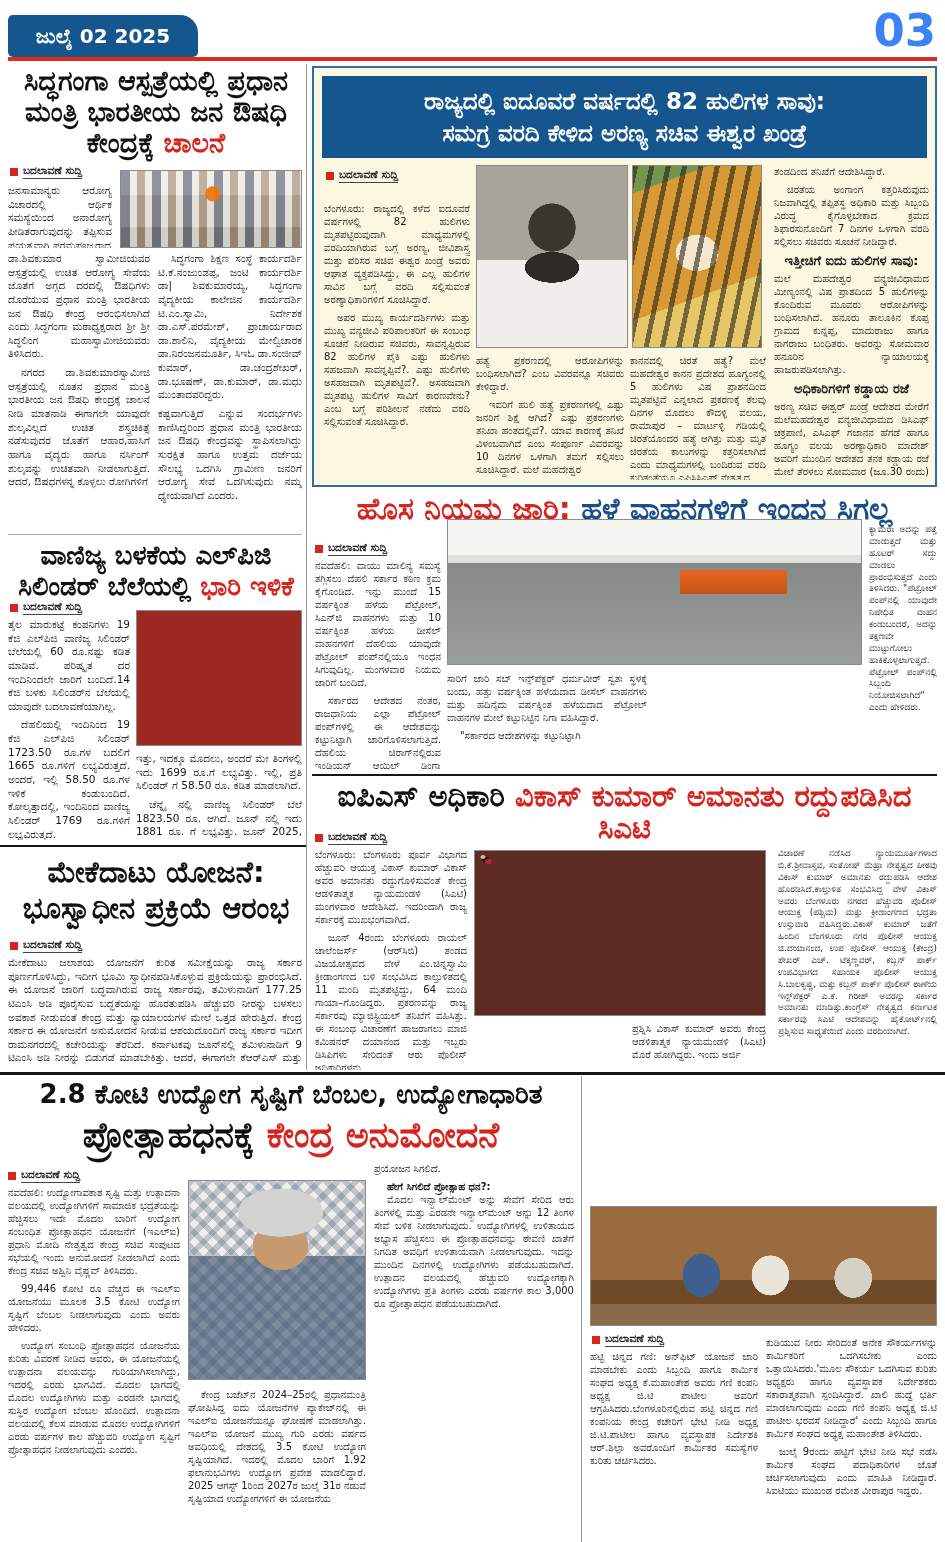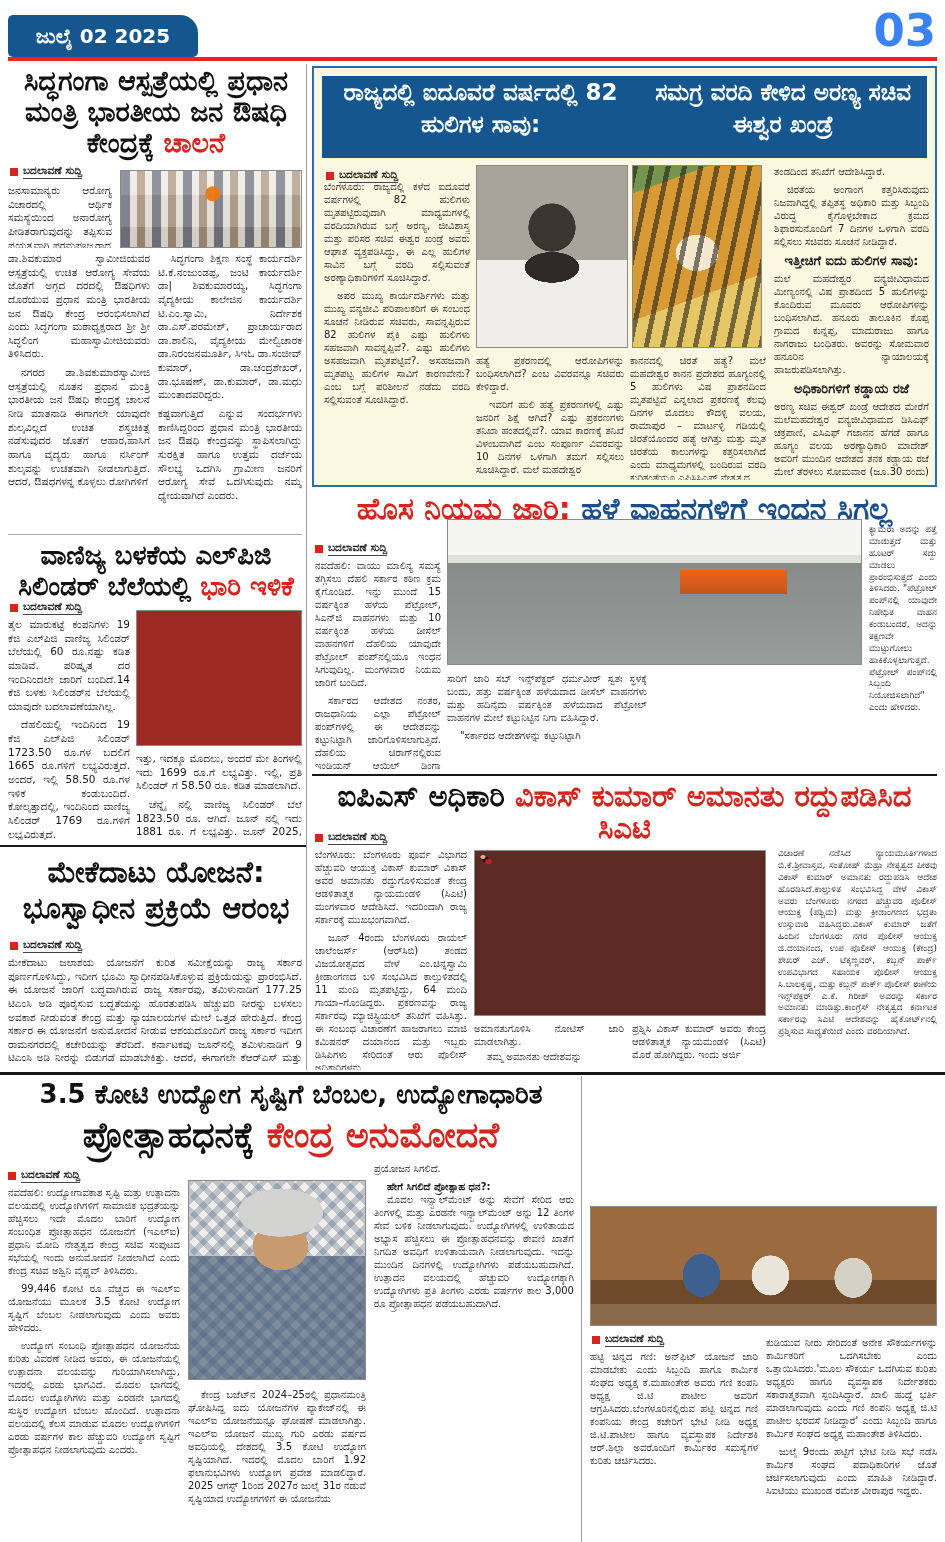--- a/index.html
+++ b/index.html
@@ -71,21 +71,21 @@
     linear-gradient(#efeeec 0 38%,#7f8c9d 38% 100%)}
   .ph-office{background-color:#96683d;background-image:
     radial-gradient(ellipse 9% 30% at 32% 58%,#3e608e 60%,transparent 61%),
     radial-gradient(ellipse 9% 28% at 52% 58%,#e9e5da 60%,transparent 61%),
     radial-gradient(ellipse 9% 28% at 76% 60%,#d6d1c5 60%,transparent 61%),
     linear-gradient(#9a6b3f 0 62%,#6e4a28 62% 82%,#8a6a4a 82% 100%)}
   
   .tiger-box{left:312px;top:66px;width:625px;height:421px;background:#fcf7e0;border:2px solid #2e6ca3}
   .tiger-hl{position:absolute;left:8px;top:8px;width:605px;height:82px;background:#15568e;color:#fff;
             font-weight:bold;font-size:23px;line-height:1.4;text-align:center;display:flex;
-            flex-direction:row;justify-content:center}
+            flex-direction:column;justify-content:center}
   
   .cream-box{left:590px;top:1078px;width:347px;height:124px;background:#fbf5d2;border:1px solid #e3daa8;
              display:flex;flex-direction:column;justify-content:center;gap:4px}
 </style>
 </head>
 <body>
 
 <div class="page">
 
   <div class="abs date-badge">
@@ -151,21 +151,21 @@
 
   <div class="abs tiger-box">
     <div class="tiger-hl">
       <span>ರಾಜ್ಯದಲ್ಲಿ ಐದೂವರೆ ವರ್ಷದಲ್ಲಿ 82 ಹುಲಿಗಳ ಸಾವು:</span>
       <span>ಸಮಗ್ರ ವರದಿ ಕೇಳಿದ ಅರಣ್ಯ ಸಚಿವ ಈಶ್ವರ ಖಂಡ್ರೆ</span>
     </div>
     <div class="abs byline" style="left:12px;top:100px">
       <span class="sq"></span>
       <span class="txt">ಬದಲಾವಣೆ ಸುದ್ದಿ</span>
     </div>
-    <div class="abs col small" style="left:10px;top:112px;width:146px;height:294px">
+    <div class="abs col small" style="left:10px;top:134px;width:146px;height:294px">
       <p style="text-indent:0">ಬೆಂಗಳೂರು: ರಾಜ್ಯದಲ್ಲಿ ಕಳೆದ ಐದೂವರೆ ವರ್ಷಗಳಲ್ಲಿ 82 ಹುಲಿಗಳು ಮೃತಪಟ್ಟಿರುವುದಾಗಿ ಮಾಧ್ಯಮಗಳಲ್ಲಿ ವರದಿಯಾಗಿರುವ ಬಗ್ಗೆ ಅರಣ್ಯ, ಜೀವಿಶಾಸ್ತ್ರ ಮತ್ತು ಪರಿಸರ ಸಚಿವ ಈಶ್ವರ ಖಂಡ್ರೆ ಅವರು ಆಘಾತ ವ್ಯಕ್ತಪಡಿಸಿದ್ದು, ಈ ಎಲ್ಲ ಹುಲಿಗಳ ಸಾವಿನ ಬಗ್ಗೆ ವರದಿ ಸಲ್ಲಿಸುವಂತೆ ಅರಣ್ಯಾಧಿಕಾರಿಗಳಿಗೆ ಸೂಚಿಸಿದ್ದಾರೆ.</p>
       <p>ಅಪರ ಮುಖ್ಯ ಕಾರ್ಯದರ್ಶಿಗಳು ಮತ್ತು ಮುಖ್ಯ ವನ್ಯಜೀವಿ ಪರಿಪಾಲಕರಿಗೆ ಈ ಸಂಬಂಧ ಸೂಚನೆ ನೀಡಿರುವ ಸಚಿವರು, ಸಾವನ್ನಪ್ಪಿರುವ 82 ಹುಲಿಗಳ ಪೈಕಿ ಎಷ್ಟು ಹುಲಿಗಳು ಸಹಜವಾಗಿ ಸಾವನ್ನಪ್ಪಿವೆ?. ಎಷ್ಟು ಹುಲಿಗಳು ಅಸಹಜವಾಗಿ ಮೃತಪಟ್ಟಿವೆ?. ಅಸಹಜವಾಗಿ ಮೃತಪಟ್ಟ ಹುಲಿಗಳ ಸಾವಿಗೆ ಕಾರಣವೇನು? ಎಂಬ ಬಗ್ಗೆ ಪರಿಶೀಲನೆ ನಡೆದು ವರದಿ ಸಲ್ಲಿಸುವಂತೆ ಸೂಚಿಸಿದ್ದಾರೆ.</p>
     </div>
     <div class="abs photo ph-man" style="left:162px;top:97px;width:152px;height:183px"></div>
     <div class="abs photo ph-tiger" style="left:318px;top:97px;width:130px;height:183px"></div>
     <div class="abs col small" style="left:162px;top:286px;width:148px;height:126px">
       <p style="text-indent:0">ಹತ್ಯೆ ಪ್ರಕರಣದಲ್ಲಿ ಆರೋಪಿಗಳನ್ನು ಬಂಧಿಸಲಾಗಿದೆ? ಎಂಬ ವಿವರವನ್ನೂ ಸಚಿವರು ಕೇಳಿದ್ದಾರೆ.</p>
       <p>ಇವರಿಗೆ ಹುಲಿ ಹತ್ಯೆ ಪ್ರಕರಣಗಳಲ್ಲಿ ಎಷ್ಟು ಜನರಿಗೆ ಶಿಕ್ಷೆ ಆಗಿದೆ? ಎಷ್ಟು ಪ್ರಕರಣಗಳು ತನಿಖಾ ಹಂತದಲ್ಲಿವೆ?. ಯಾವ ಕಾರಣಕ್ಕೆ ತನಿಖೆ ವಿಳಂಬವಾಗಿದೆ ಎಂಬ ಸಂಪೂರ್ಣ ವಿವರವನ್ನು 10 ದಿನಗಳ ಒಳಗಾಗಿ ತಮಗೆ ಸಲ್ಲಿಸಲು ಸೂಚಿಸಿದ್ದಾರೆ. ಮಲೆ ಮಹದೇಶ್ವರ</p>
     </div>
     <div class="abs col small" style="left:316px;top:286px;width:136px;height:126px">
@@ -207,34 +207,30 @@
   </div>
   <div class="abs byline" style="left:315px;top:830px">
     <span class="sq"></span>
     <span class="txt">ಬದಲಾವಣೆ ಸುದ್ದಿ</span>
   </div>
   <div class="abs col small" style="left:315px;top:848px;width:152px;height:222px">
     <p style="text-indent:0">ಬೆಂಗಳೂರು: ಬೆಂಗಳೂರು ಪೂರ್ವ ವಿಭಾಗದ ಹೆಚ್ಚುವರಿ ಆಯುಕ್ತ ವಿಕಾಸ್ ಕುಮಾರ್ ವಿಕಾಸ್ ಅವರ ಅಮಾನತು ರದ್ದುಗೊಳಿಸುವಂತೆ ಕೇಂದ್ರ ಆಡಳಿತಾತ್ಮಕ ನ್ಯಾಯಮಂಡಳಿ (ಸಿಎಟಿ) ಮಂಗಳವಾರ ಆದೇಶಿಸಿದೆ. ಇದರಿಂದಾಗಿ ರಾಜ್ಯ ಸರ್ಕಾರಕ್ಕೆ ಮುಖಭಂಗವಾಗಿದೆ.</p>
     <p>ಜೂನ್ 4ರಂದು ಬೆಂಗಳೂರು ರಾಯಲ್ ಚಾಲೆಂಜರ್ಸ್ (ಆರ್‌ಸಿಬಿ) ತಂಡದ ವಿಜಯೋತ್ಸವದ ವೇಳೆ ಎಂ.ಚಿನ್ನಸ್ವಾಮಿ ಕ್ರೀಡಾಂಗಣದ ಬಳಿ ಸಂಭವಿಸಿದ ಕಾಲ್ತುಳಿತದಲ್ಲಿ 11 ಮಂದಿ ಮೃತಪಟ್ಟಿದ್ದು, 64 ಮಂದಿ ಗಾಯಾ–ಗೊಂಡಿದ್ದರು. ಪ್ರಕರಣವನ್ನು ರಾಜ್ಯ ಸರ್ಕಾರವು ಮ್ಯಾಜಿಸ್ಟ್ರಿಯಲ್ ತನಿಖೆಗೆ ವಹಿಸಿತ್ತು. ಈ ಸಂಬಂಧ ವಿಚಾರಣೆಗೆ ಹಾಜರಾಗಲು ಮಾಜಿ ಕಮಿಷನರ್ ದಯಾನಂದ ಮತ್ತು ಇಬ್ಬರು ಡಿಸಿಪಿಗಳು ಸೇರಿದಂತೆ ಆರು ಪೊಲೀಸ್ ಅಧಿಕಾರಿಗಳನ್ನು</p>
   </div>
   <div class="abs photo ph-crowd" style="left:474px;top:850px;width:292px;height:166px"></div>
-  <div class="abs col small" style="left:474px;top:1022px;width:150px;height:48px">
-    <p style="text-indent:0;margin-bottom:2px">ಅಮಾನತುಗೊಳಿಸಿ ನೋಟಿಸ್ ಜಾರಿ ಮಾಡಲಾಗಿತ್ತು.</p>
-    <p>ತಮ್ಮ ಅಮಾನತು ಆದೇಶವನ್ನು</p>
-  </div>
   <div class="abs col small" style="left:632px;top:1022px;width:134px;height:48px">
     <p style="text-indent:0">ಪ್ರಶ್ನಿಸಿ ವಿಕಾಸ್ ಕುಮಾರ್ ಅವರು ಕೇಂದ್ರ ಆಡಳಿತಾತ್ಮಕ ನ್ಯಾಯಮಂಡಳಿ (ಸಿಎಟಿ) ಮೊರೆ ಹೋಗಿದ್ದರು. ಇಂದು ಅರ್ಜಿ</p>
   </div>
   <div class="abs col tiny" style="left:778px;top:848px;width:159px;height:222px">
     <p style="text-indent:0">ವಿಚಾರಣೆ ನಡೆಸಿದ ನ್ಯಾಯಮೂರ್ತಿಗಳಾದ ಬಿ.ಕೆ.ಶ್ರೀವಾಸ್ತವ, ಸಂತೋಷ್ ಮೆಹ್ರಾ ನೇತೃತ್ವದ ಪೀಠವು ವಿಕಾಸ್ ಕುಮಾರ್ ಅಮಾನತು ರದ್ದುಪಡಿಸಿ ಆದೇಶ ಹೊರಡಿಸಿದೆ.ಕಾಲ್ತುಳಿತ ಸಂಭವಿಸಿದ್ದ ವೇಳೆ ವಿಕಾಸ್ ಅವರು ಬೆಂಗಳೂರು ನಗರದ ಹೆಚ್ಚುವರಿ ಪೊಲೀಸ್ ಆಯುಕ್ತ (ಪಶ್ಚಿಮ) ಮತ್ತು ಕ್ರೀಡಾಂಗಣದ ಭದ್ರತಾ ಉಸ್ತುವಾರಿ ವಹಿಸಿದ್ದರು.ವಿಕಾಸ್ ಕುಮಾರ್ ಜತೆಗೆ ಹಿಂದಿನ ಬೆಂಗಳೂರು ನಗರ ಪೊಲೀಸ್ ಆಯುಕ್ತ ಜಿ.ದಯಾನಂದ, ಉಪ ಪೊಲೀಸ್ ಆಯುಕ್ತ (ಕೇಂದ್ರ) ಶೇಖರ್ ಎಚ್. ಟೆಕ್ಕಣ್ಣವರ್, ಕಬ್ಬನ್ ಪಾರ್ಕ್ ಉಪವಿಭಾಗದ ಸಹಾಯಕ ಪೊಲೀಸ್ ಆಯುಕ್ತ ಸಿ.ಬಾಲಕೃಷ್ಣ, ಮತ್ತು ಕಬ್ಬನ್ ಪಾರ್ಕ್ ಪೊಲೀಸ್ ಠಾಣೆಯ ಇನ್ಸ್‌ಪೆಕ್ಟರ್ ಎ.ಕೆ. ಗಿರೀಶ್ ಅವರನ್ನು ಸರ್ಕಾರ ಅಮಾನತು ಮಾಡಿತ್ತು.ಕಾಂಗ್ರೆಸ್ ನೇತೃತ್ವದ ಕರ್ನಾಟಕ ಸರ್ಕಾರವು ಸಿಎಟಿ ಆದೇಶವನ್ನು ಹೈಕೋರ್ಟ್‌ನಲ್ಲಿ ಪ್ರಶ್ನಿಸುವ ಸಾಧ್ಯತೆಯಿದೆ ಎಂದು ವರದಿಯಾಗಿದೆ.</p>
   </div>
 
   <div class="abs hline-black" style="left:0;top:1072px;width:945px;height:3px"></div>
 
-  <div class="abs hl" style="left:8px;top:1080px;width:566px;font-size:26px;line-height:1.1">3.5 ಕೋಟಿ ಉದ್ಯೋಗ ಸೃಷ್ಟಿಗೆ ಬೆಂಬಲ, ಉದ್ಯೋಗಾಧಾರಿತ</div>
+  <div class="abs hl" style="left:8px;top:1080px;width:566px;font-size:26px;line-height:1.1">2.8 ಕೋಟಿ ಉದ್ಯೋಗ ಸೃಷ್ಟಿಗೆ ಬೆಂಬಲ, ಉದ್ಯೋಗಾಧಾರಿತ</div>
   <div class="abs hl" style="left:8px;top:1114px;width:566px;font-size:35px;line-height:1.2">
     <span>ಪ್ರೋತ್ಸಾಹಧನಕ್ಕೆ </span><span class="red">ಕೇಂದ್ರ ಅನುಮೋದನೆ</span>
   </div>
   <div class="abs byline" style="left:8px;top:1168px">
     <span class="sq"></span>
     <span class="txt">ಬದಲಾವಣೆ ಸುದ್ದಿ</span>
   </div>
   <div class="abs col small" style="left:8px;top:1186px;width:172px;height:350px">
     <p style="text-indent:0">ನವದೆಹಲಿ: ಉದ್ಯೋಗಾವಕಾಶ ಸೃಷ್ಟಿ ಮತ್ತು ಉತ್ಪಾದನಾ ವಲಯದಲ್ಲಿ ಉದ್ಯೋಗಿಗಳಿಗೆ ಸಾಮಾಜಿಕ ಭದ್ರತೆಯನ್ನು ಹೆಚ್ಚಿಸಲು ಇದೇ ಮೊದಲ ಬಾರಿಗೆ ಉದ್ಯೋಗ ಸಂಬಂಧಿತ ಪ್ರೋತ್ಸಾಹಧನ ಯೋಜನೆಗೆ (ಇಎಲ್‌ಐ) ಪ್ರಧಾನಿ ಮೋದಿ ನೇತೃತ್ವದ ಕೇಂದ್ರ ಸಚಿವ ಸಂಪುಟದ ಸಭೆಯಲ್ಲಿ ಇಂದು ಅನುಮೋದನೆ ನೀಡಲಾಗಿದೆ ಎಂದು ಕೇಂದ್ರ ಸಚಿವ ಅಶ್ವಿನಿ ವೈಷ್ಣವ್ ತಿಳಿಸಿದರು.</p>
     <p>99,446 ಕೋಟಿ ರೂ ವೆಚ್ಚದ ಈ ಇಎಲ್‌ಐ ಯೋಜನೆಯು ಮೂಲಕ 3.5 ಕೋಟಿ ಉದ್ಯೋಗ ಸೃಷ್ಟಿಗೆ ಬೆಂಬಲ ನೀಡಲಾಗುವುದು ಎಂದು ಅವರು ಹೇಳಿದರು.</p>

